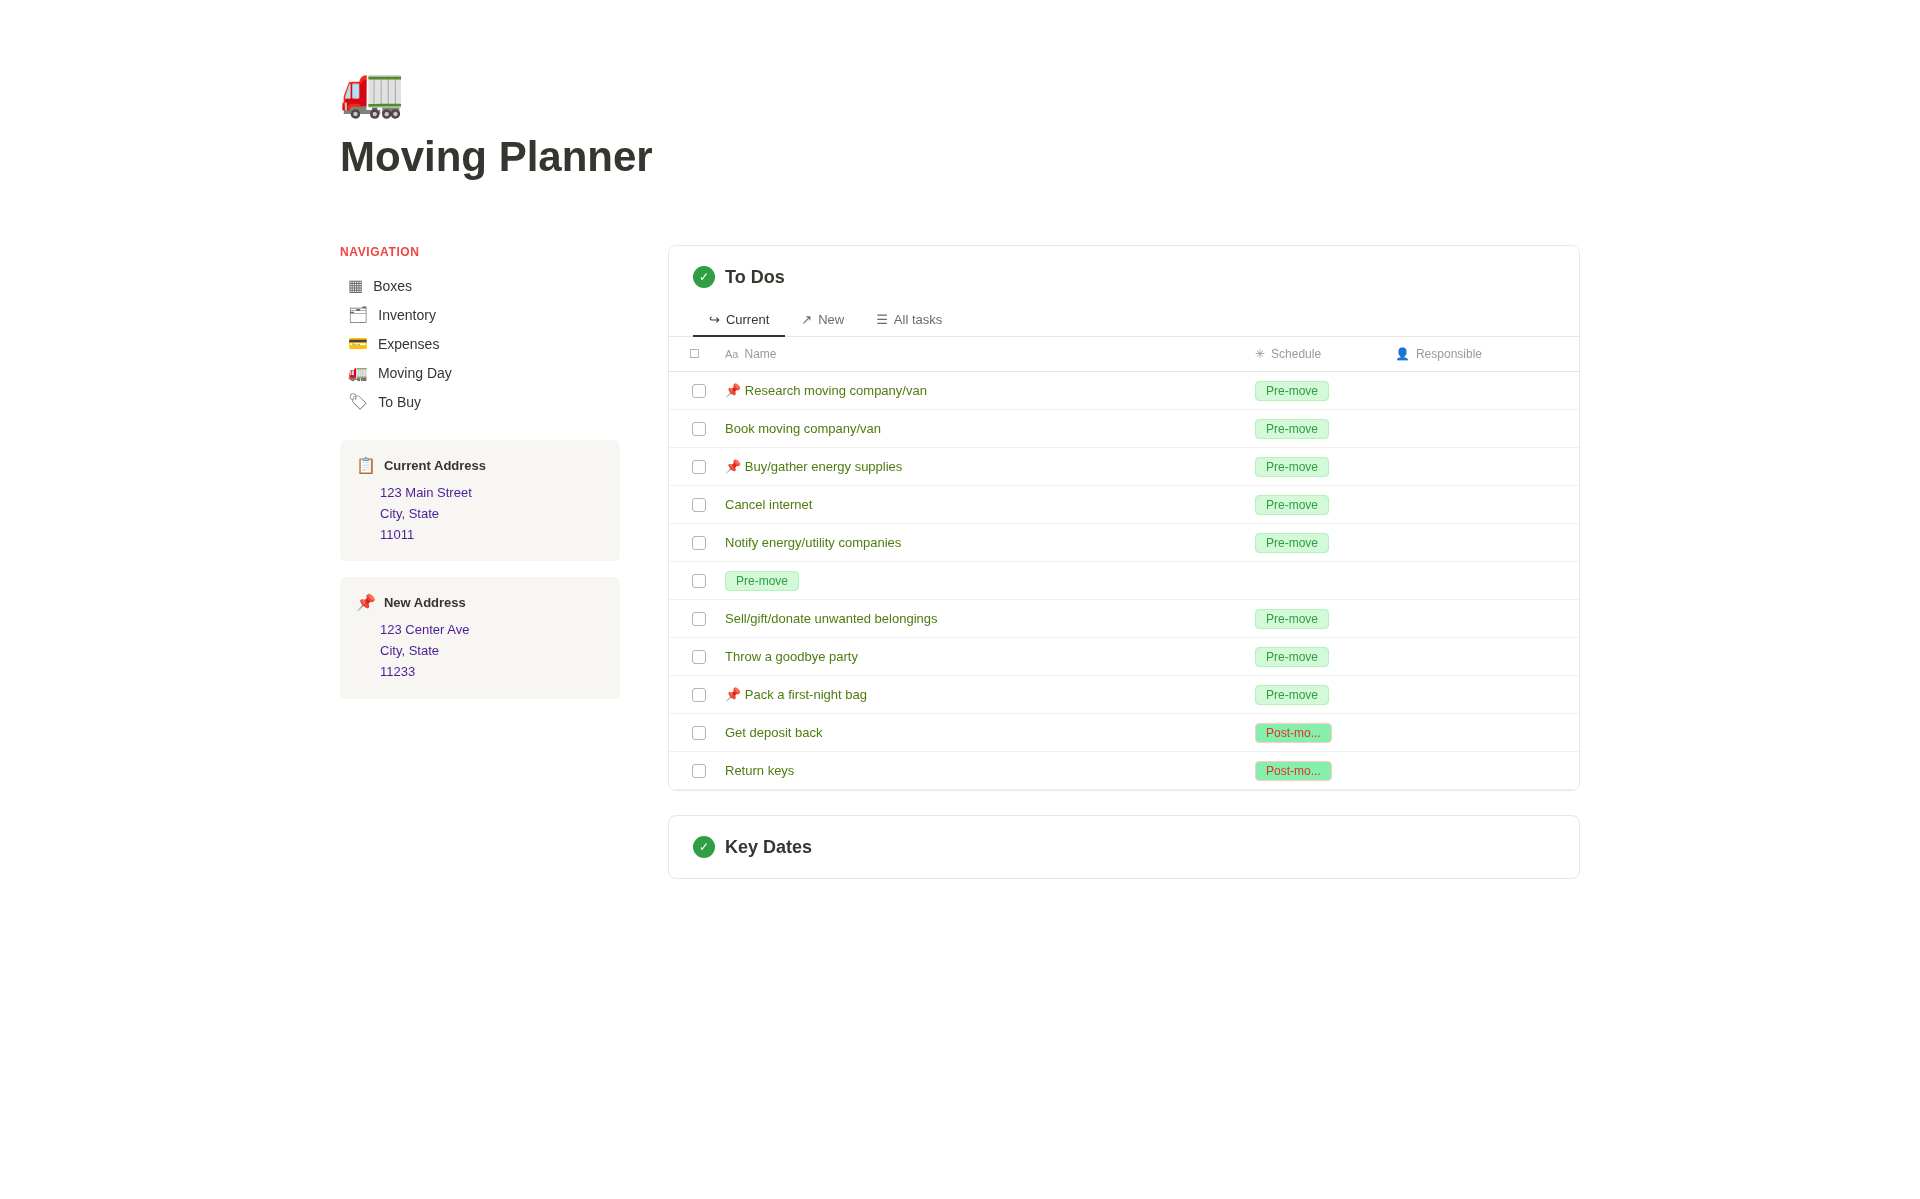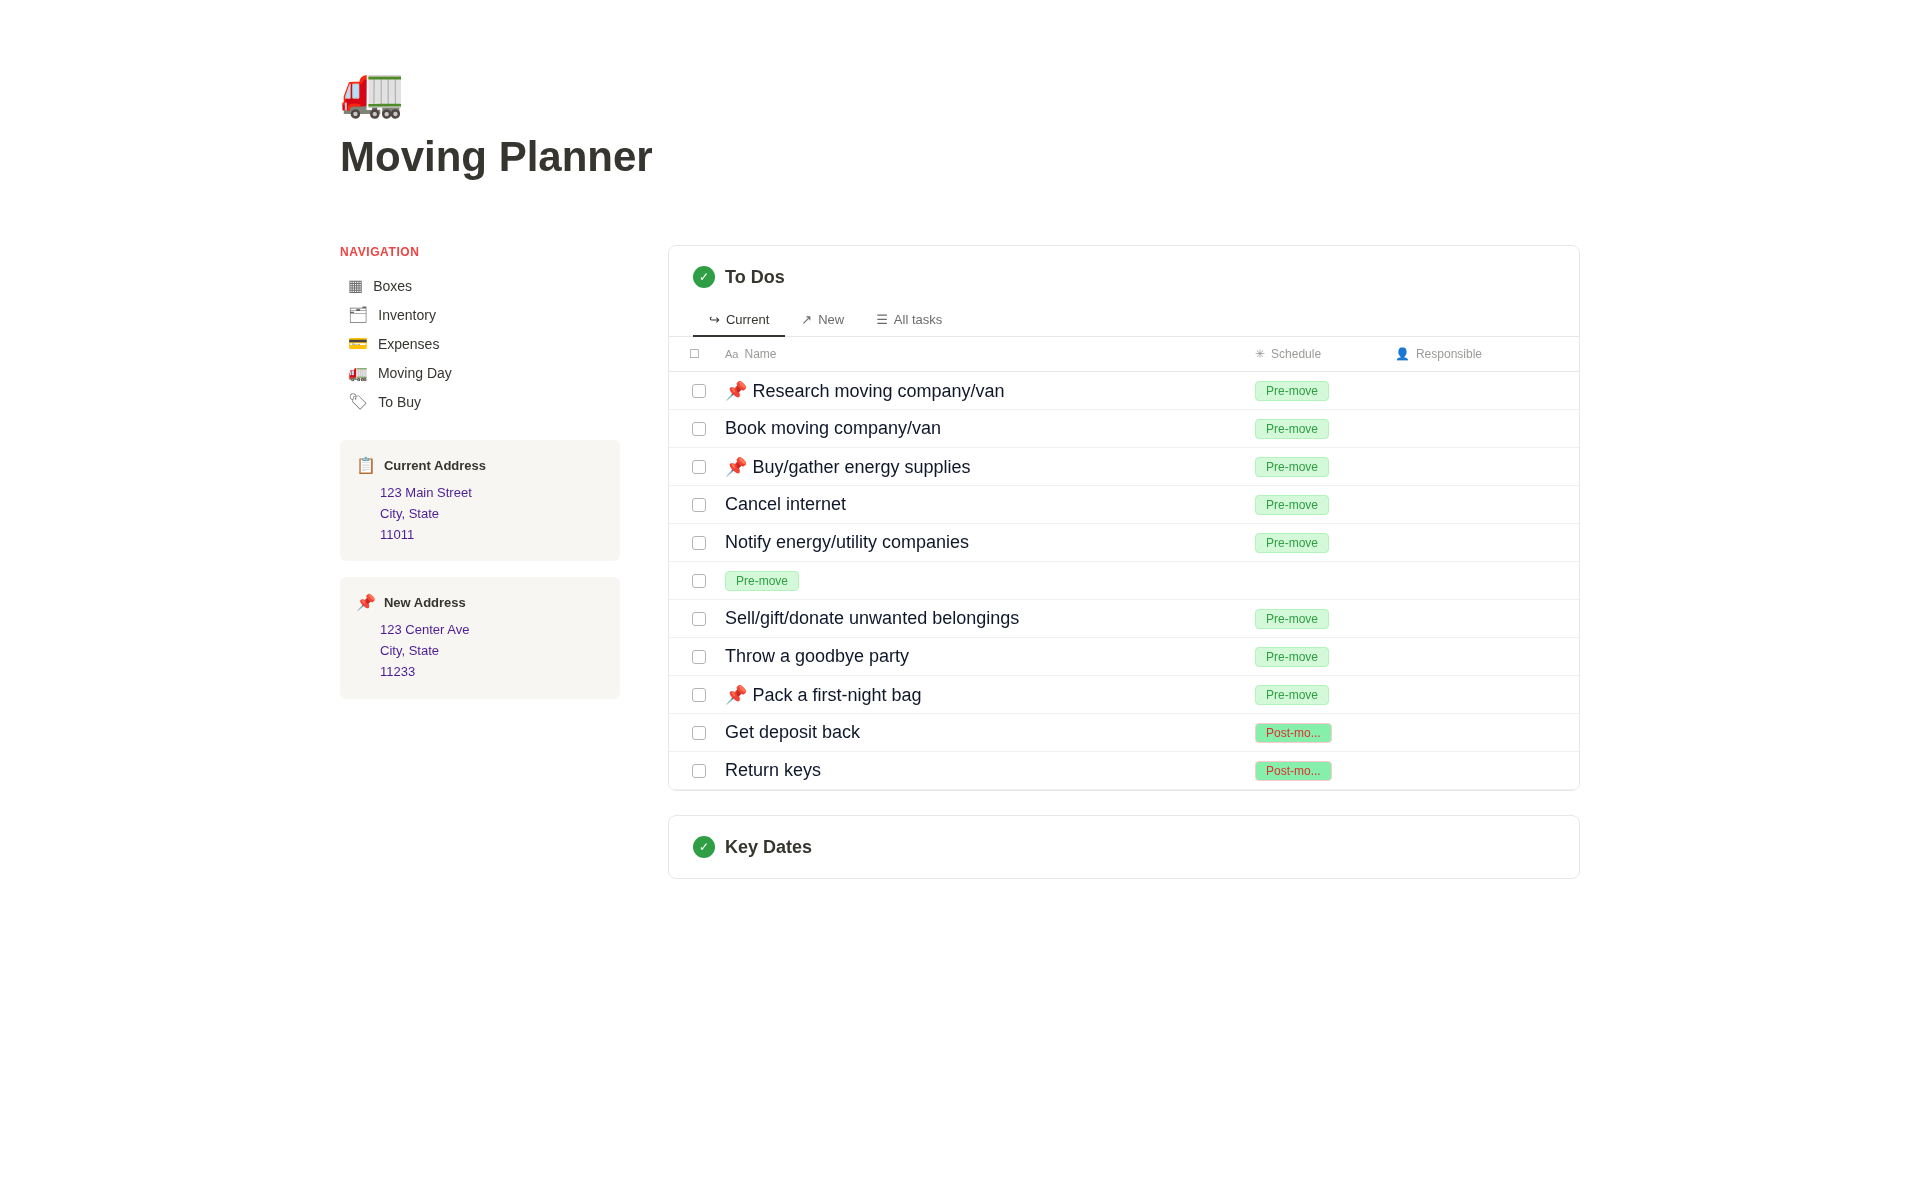--- a/index.html
+++ b/index.html
@@ -209,22 +209,22 @@
       width: 14px;
       height: 14px;
       border: 1.5px solid #b5b4b1;
       border-radius: 3px;
       cursor: pointer;
       background: white;
     }
 
     .row-name {
       padding: 6px 8px;
-      font-size: 18px;
-      color: #0f172a;
+      font-size: 13px;
+      color: #4d7c0f;
       display: flex;
       align-items: center;
       gap: 4px;
     }
 
     .priority-badge {
       display: inline-block;
       padding: 2px 10px;
       border-radius: 4px;
       font-size: 12px;

